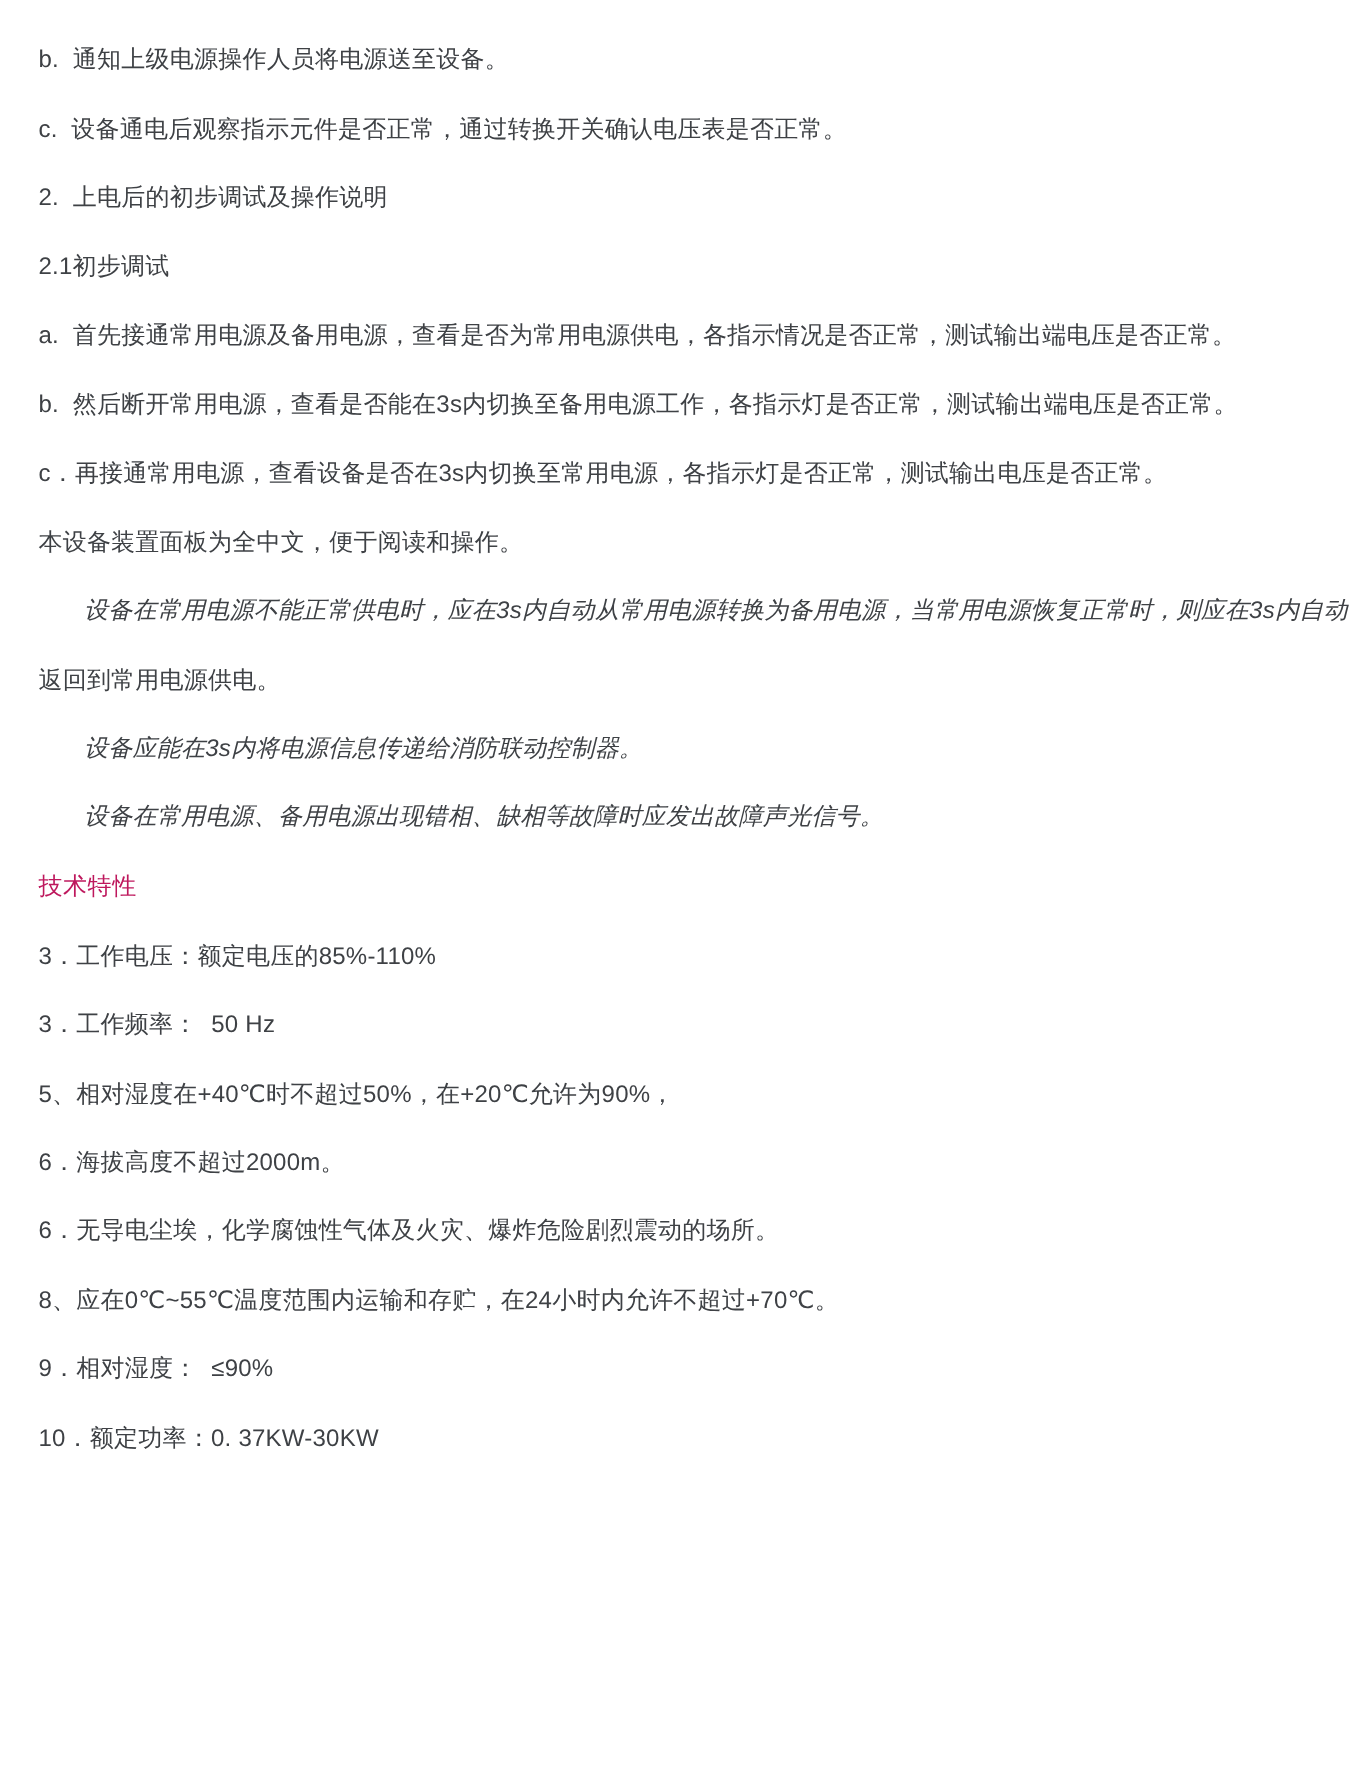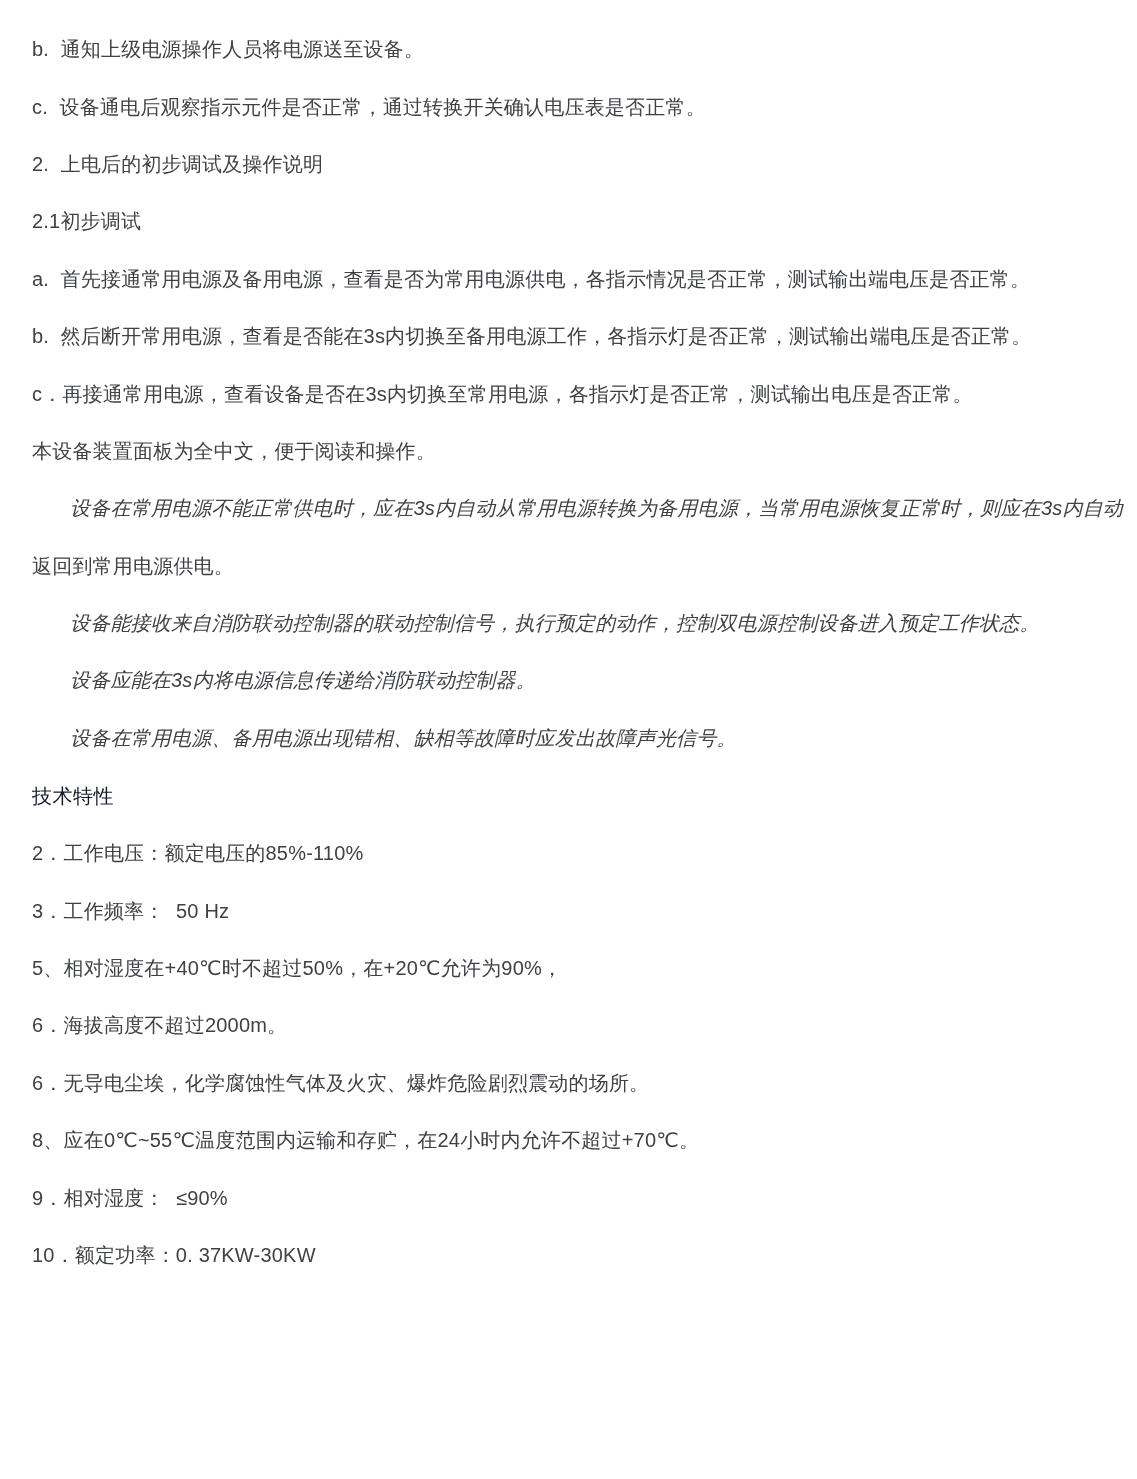--- a/index.html
+++ b/index.html
@@ -21,21 +21,21 @@
   .line {
     height: 37.4px;
     display: flex;
     align-items: center;
     font-size: 20px;
     white-space: pre;
     letter-spacing: 0.2px;
   }
   .ind-2 { padding-left: 38px; font-style: italic; }
   .section-heading {
-    color: #0f172a;
+    color: #be185d;
     font-size: 20px;
     font-weight: 500;
     height: 38px;
     display: flex;
     align-items: center;
     margin: 16px 0 10px 0;
     letter-spacing: 0.5px;
   }
 </style>
 </head>
@@ -46,27 +46,26 @@
       <p class="line">b.  通知上级电源操作人员将电源送至设备。</p>
       <p class="line">c.  设备通电后观察指示元件是否正常，通过转换开关确认电压表是否正常。</p>
       <p class="line">2.  上电后的初步调试及操作说明</p>
       <p class="line">2.1初步调试</p>
       <p class="line">a.  首先接通常用电源及备用电源，查看是否为常用电源供电，各指示情况是否正常，测试输出端电压是否正常。</p>
       <p class="line">b.  然后断开常用电源，查看是否能在3s内切换至备用电源工作，各指示灯是否正常，测试输出端电压是否正常。</p>
       <p class="line">c．再接通常用电源，查看设备是否在3s内切换至常用电源，各指示灯是否正常，测试输出电压是否正常。</p>
       <p class="line">本设备装置面板为全中文，便于阅读和操作。</p>
       <p class="line ind-2">设备在常用电源不能正常供电时，应在3s内自动从常用电源转换为备用电源，当常用电源恢复正常时，则应在3s内自动</p>
       <p class="line">返回到常用电源供电。</p>
-      <p class="line ind-2">设备能接收来自消防联动控制器的联动控制信号，执行预定的动作，控制双电源控制设备进入预定工作状态。</p>
       <p class="line ind-2">设备应能在3s内将电源信息传递给消防联动控制器。</p>
       <p class="line ind-2">设备在常用电源、备用电源出现错相、缺相等故障时应发出故障声光信号。</p>
     </div>
   <h2 class="section-heading">技术特性</h2>
   <div>
-      <p class="line">2．工作电压：额定电压的85%-110%</p>
+      <p class="line">3．工作电压：额定电压的85%-110%</p>
       <p class="line">3．工作频率：  50 Hz</p>
       <p class="line">5、相对湿度在+40℃时不超过50%，在+20℃允许为90%，</p>
       <p class="line">6．海拔高度不超过2000m。</p>
       <p class="line">6．无导电尘埃，化学腐蚀性气体及火灾、爆炸危险剧烈震动的场所。</p>
       <p class="line">8、应在0℃~55℃温度范围内运输和存贮，在24小时内允许不超过+70℃。</p>
       <p class="line">9．相对湿度：  ≤90%</p>
       <p class="line">10．额定功率：0. 37KW-30KW</p>
     </div>
 
 </div>

